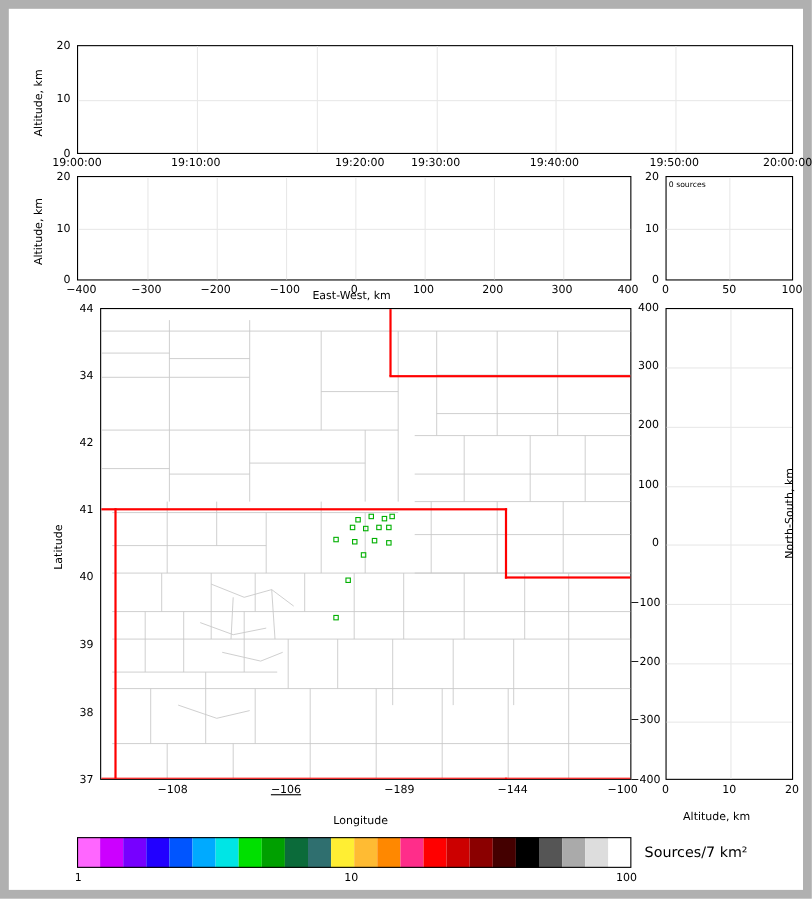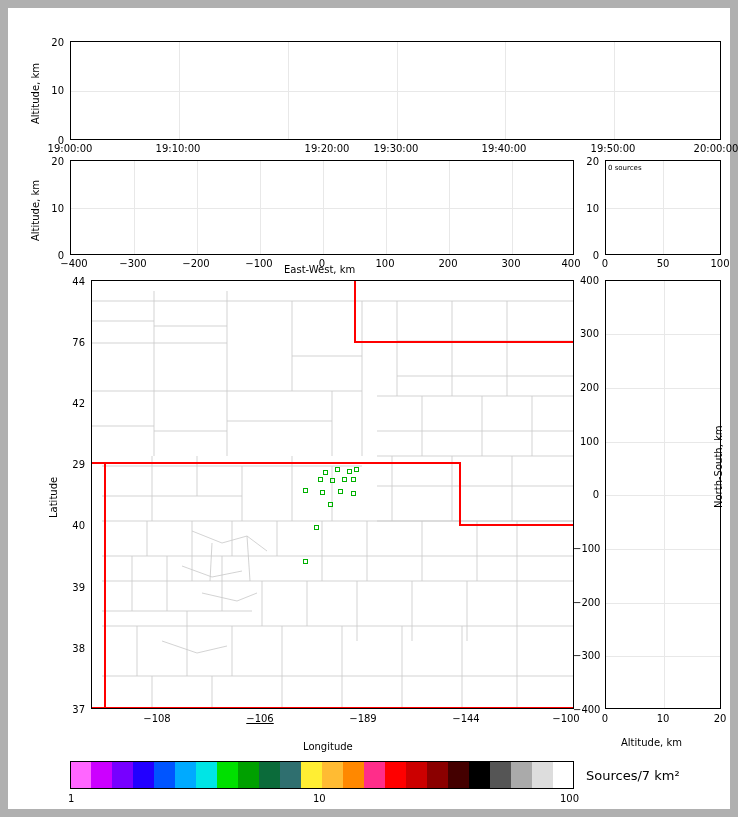--- a/index.html
+++ b/index.html
@@ -209,23 +209,23 @@
     <div class="src" style="left:259px;top:210px;"></div>
     <div class="src" style="left:236px;top:221px;"></div>
     <div class="src" style="left:222px;top:244px;"></div>
     <div class="src" style="left:211px;top:278px;"></div>
   </div>
 
   <div class="ticklabel y" style="left:55px;top:701px;width:22px;">37</div>
   <div class="ticklabel y" style="left:55px;top:640px;width:22px;">38</div>
   <div class="ticklabel y" style="left:55px;top:579px;width:22px;">39</div>
   <div class="ticklabel y" style="left:55px;top:517px;width:22px;">40</div>
-  <div class="ticklabel y" style="left:55px;top:456px;width:22px;">29</div>
+  <div class="ticklabel y" style="left:55px;top:456px;width:22px;">41</div>
   <div class="ticklabel y" style="left:55px;top:395px;width:22px;">42</div>
-  <div class="ticklabel y" style="left:55px;top:334px;width:22px;">76</div>
+  <div class="ticklabel y" style="left:55px;top:334px;width:22px;">34</div>
   <div class="ticklabel y" style="left:55px;top:273px;width:22px;">44</div>
   <div class="ticklabel x" style="left:149px;top:705px;">−108</div>
   <div class="ticklabel x" style="left:252px;top:705px;text-decoration:underline;">−106</div>
   <div class="ticklabel x" style="left:355px;top:705px;">−189</div>
   <div class="ticklabel x" style="left:458px;top:705px;">−144</div>
   <div class="ticklabel x" style="left:558px;top:705px;">−100</div>
   <div class="axlabel vert" style="left:40px;top:510px;">Latitude</div>
   <div class="axlabel" style="left:295px;top:733px;">Longitude</div>
 
   <div class="axes" style="left:597px;top:272px;width:116px;height:429px;">

